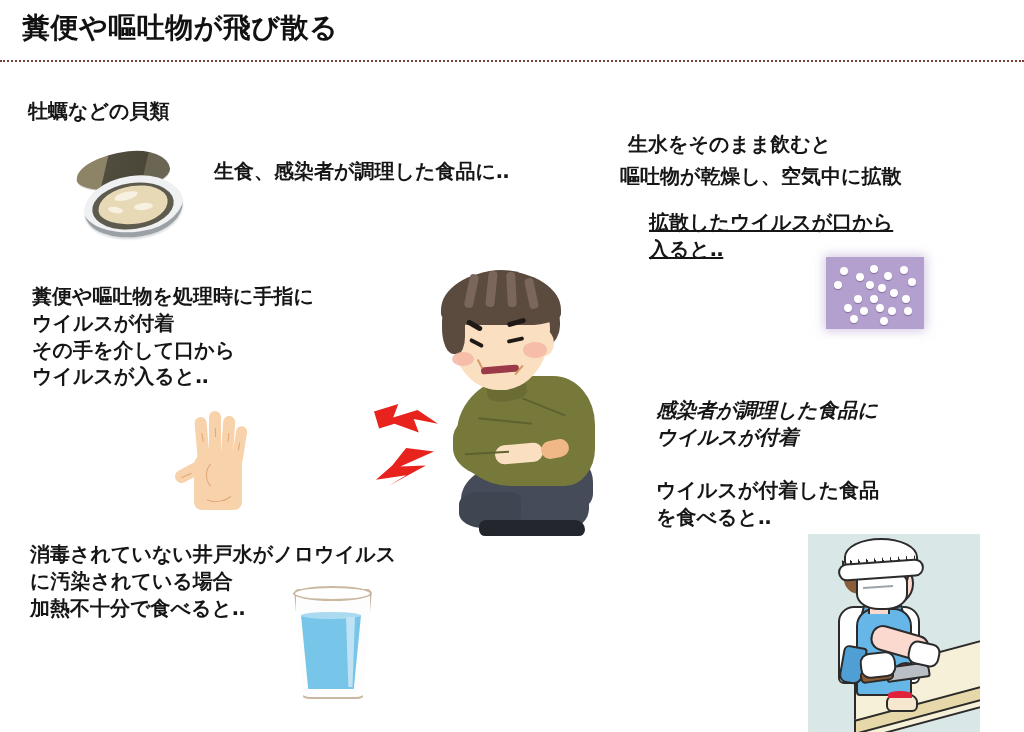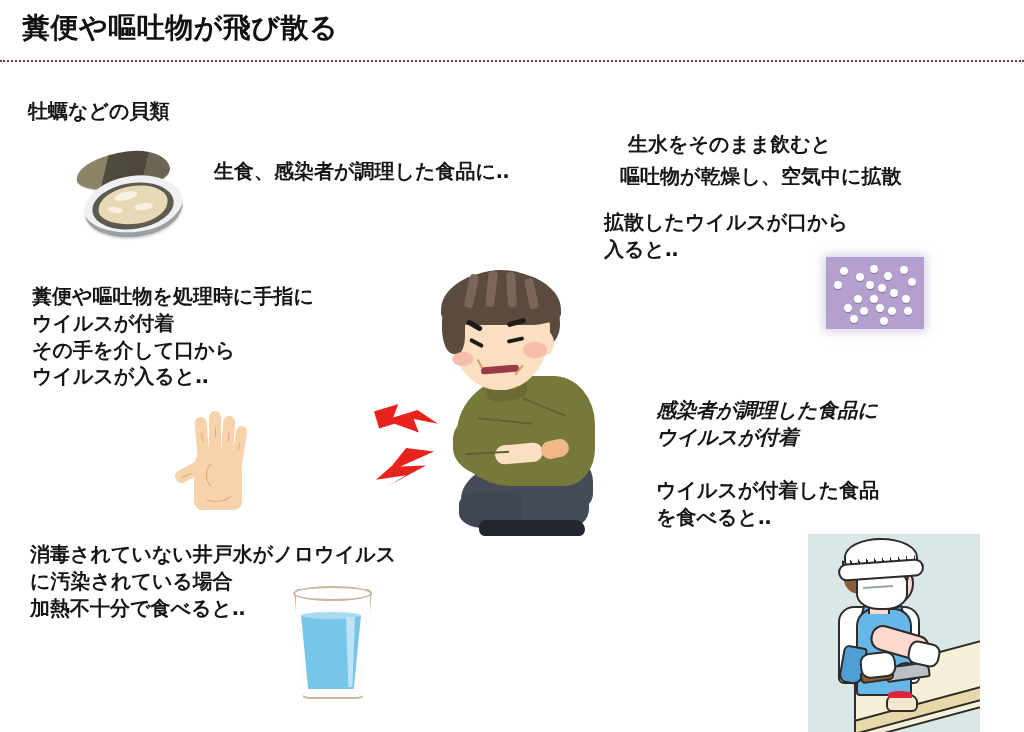--- a/index.html
+++ b/index.html
@@ -87,21 +87,21 @@
     background: #f7f1e2;
     border-radius: 50%;
   }
   .oy-g1 { left: 46px; top: 49px; width: 24px; height: 8px; transform: rotate(-14deg); }
   .oy-g2 { left: 66px; top: 60px; width: 19px; height: 7px; transform: rotate(-6deg); }
   .oy-g3 { left: 40px; top: 64px; width: 15px; height: 6px; transform: rotate(10deg); }
 
   
   #spread-line1 { left: 628px; top: 131px; }
   #spread-line2 { left: 620px; top: 163px; }
-  #spread-line3 { left: 604px; top: 209px; }
+  #spread-line3 { left: 649px; top: 209px; text-decoration: underline; }
 
   
   #virus-box {
     position: absolute;
     left: 826px; top: 257px;
     width: 98px; height: 72px;
     background: #b3a0ce;
     box-shadow: 0 0 10px 2px rgba(179,160,206,.55);
   }
   #virus-box .dot {

